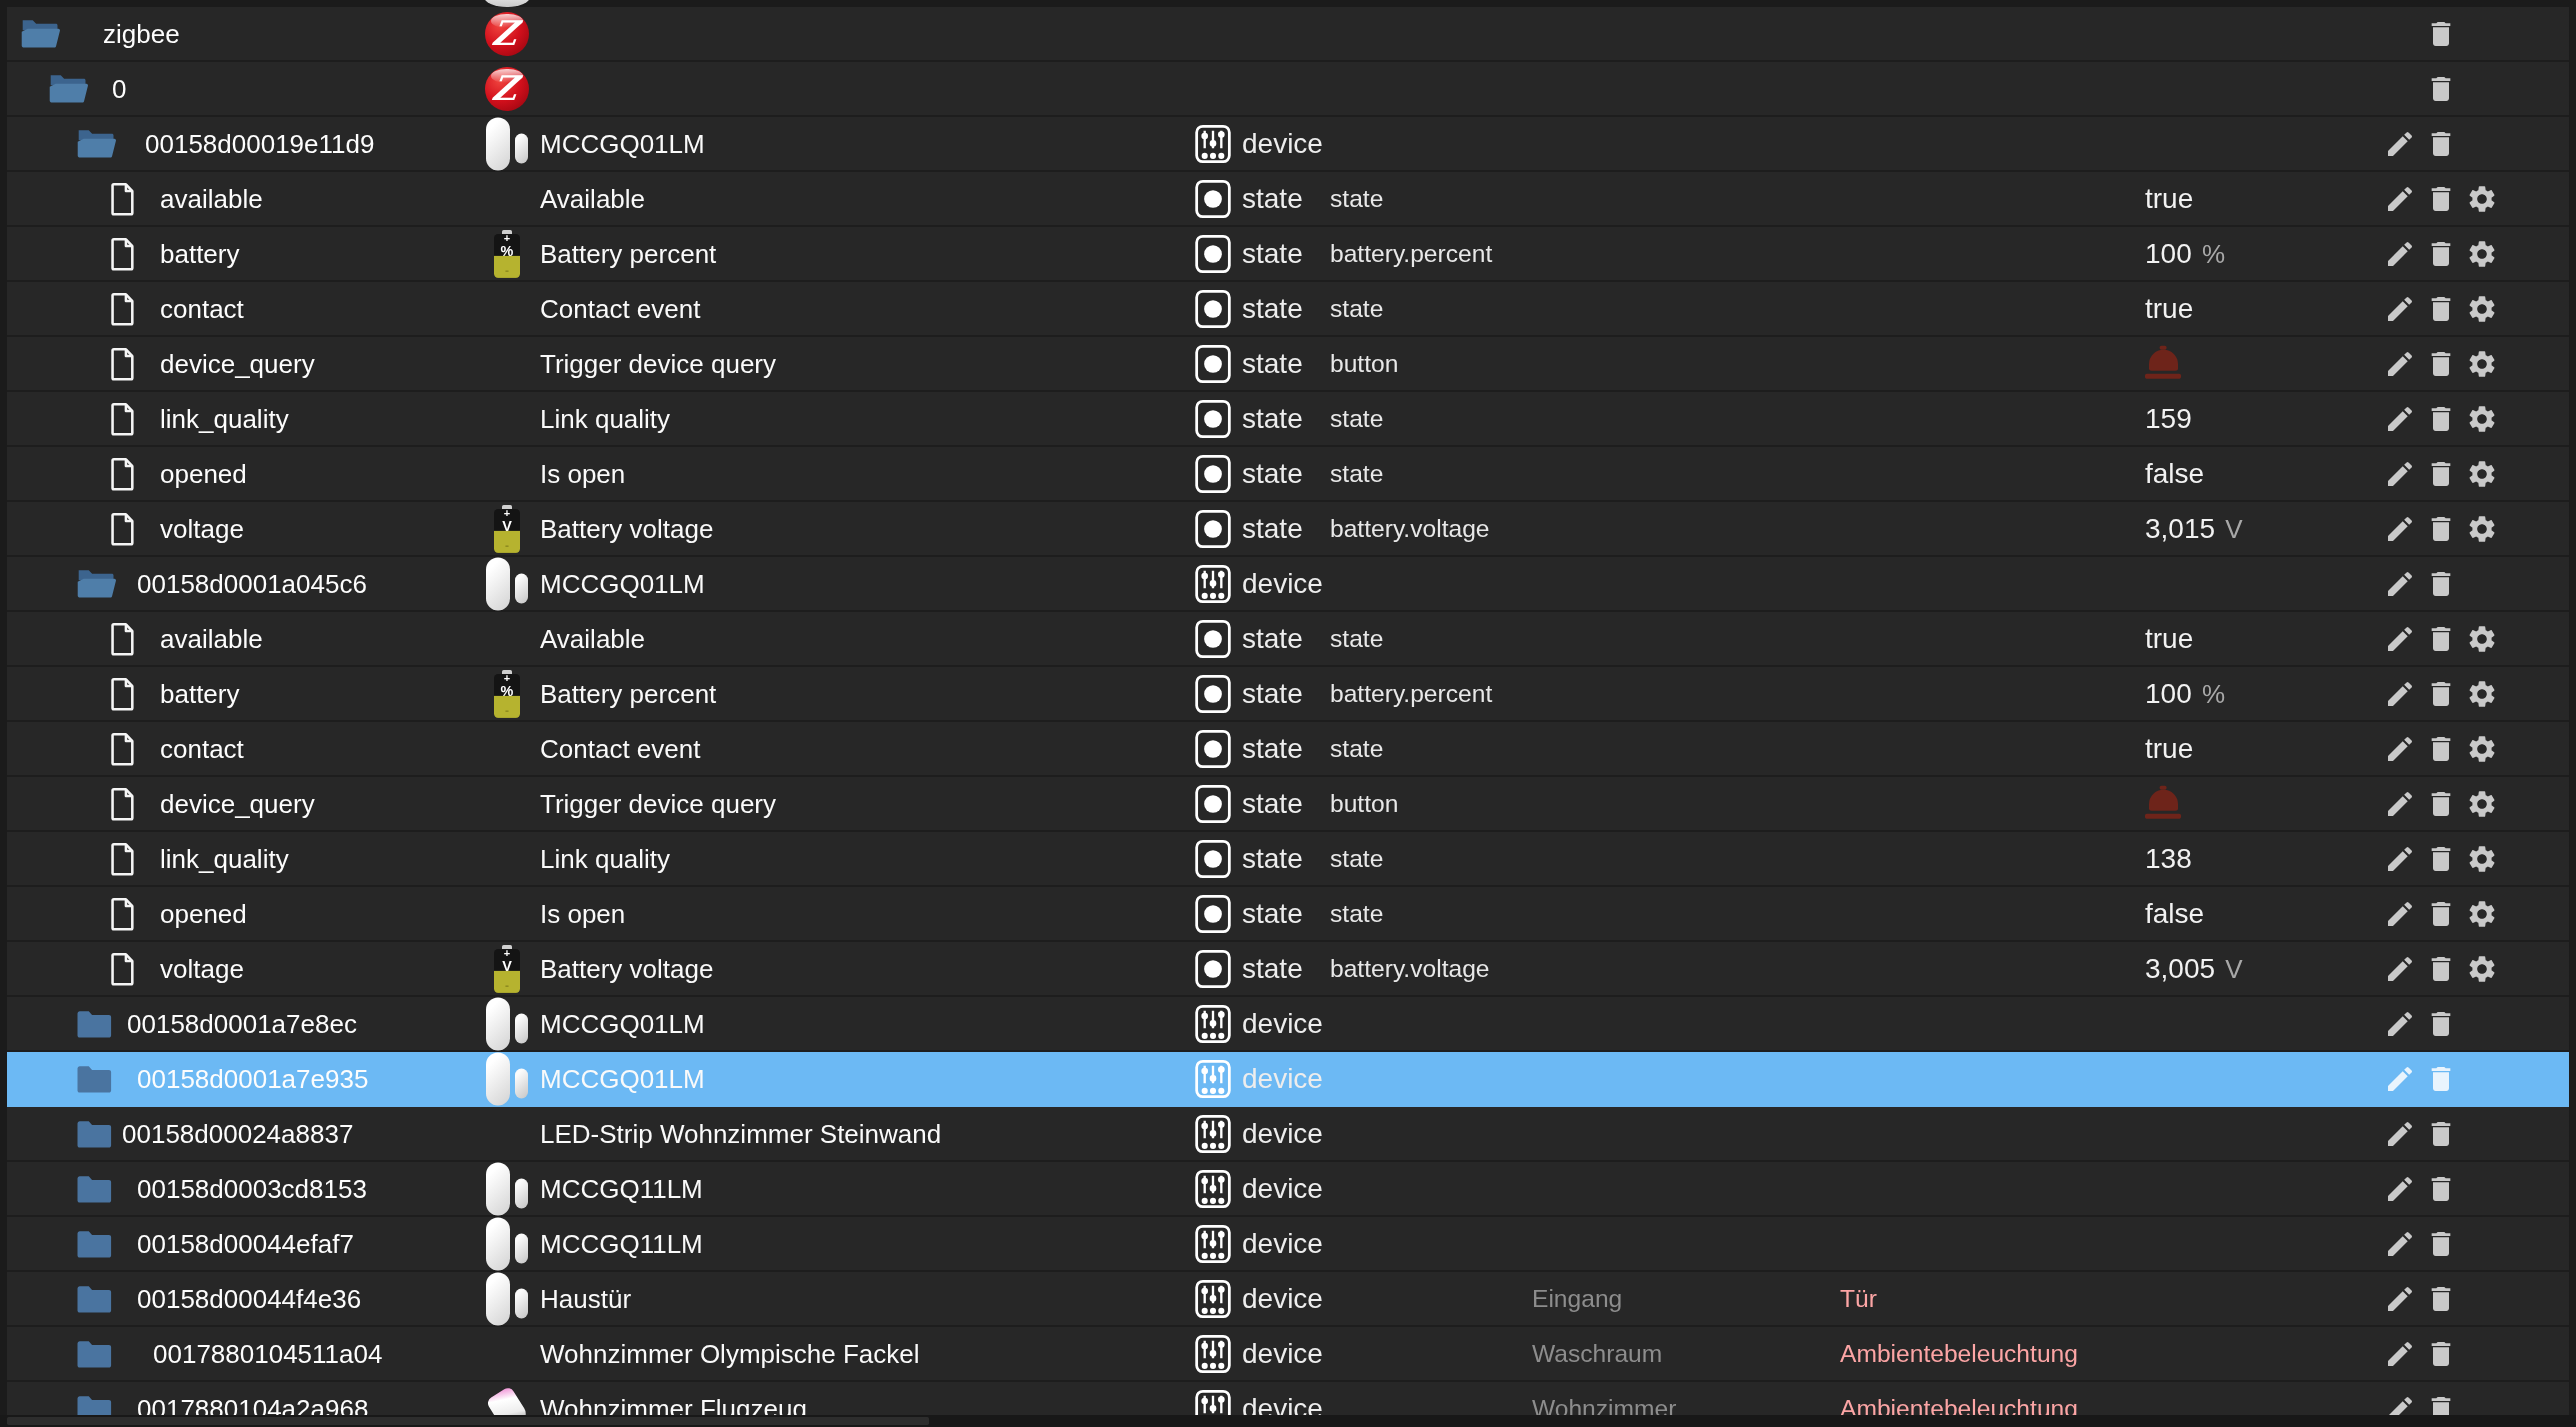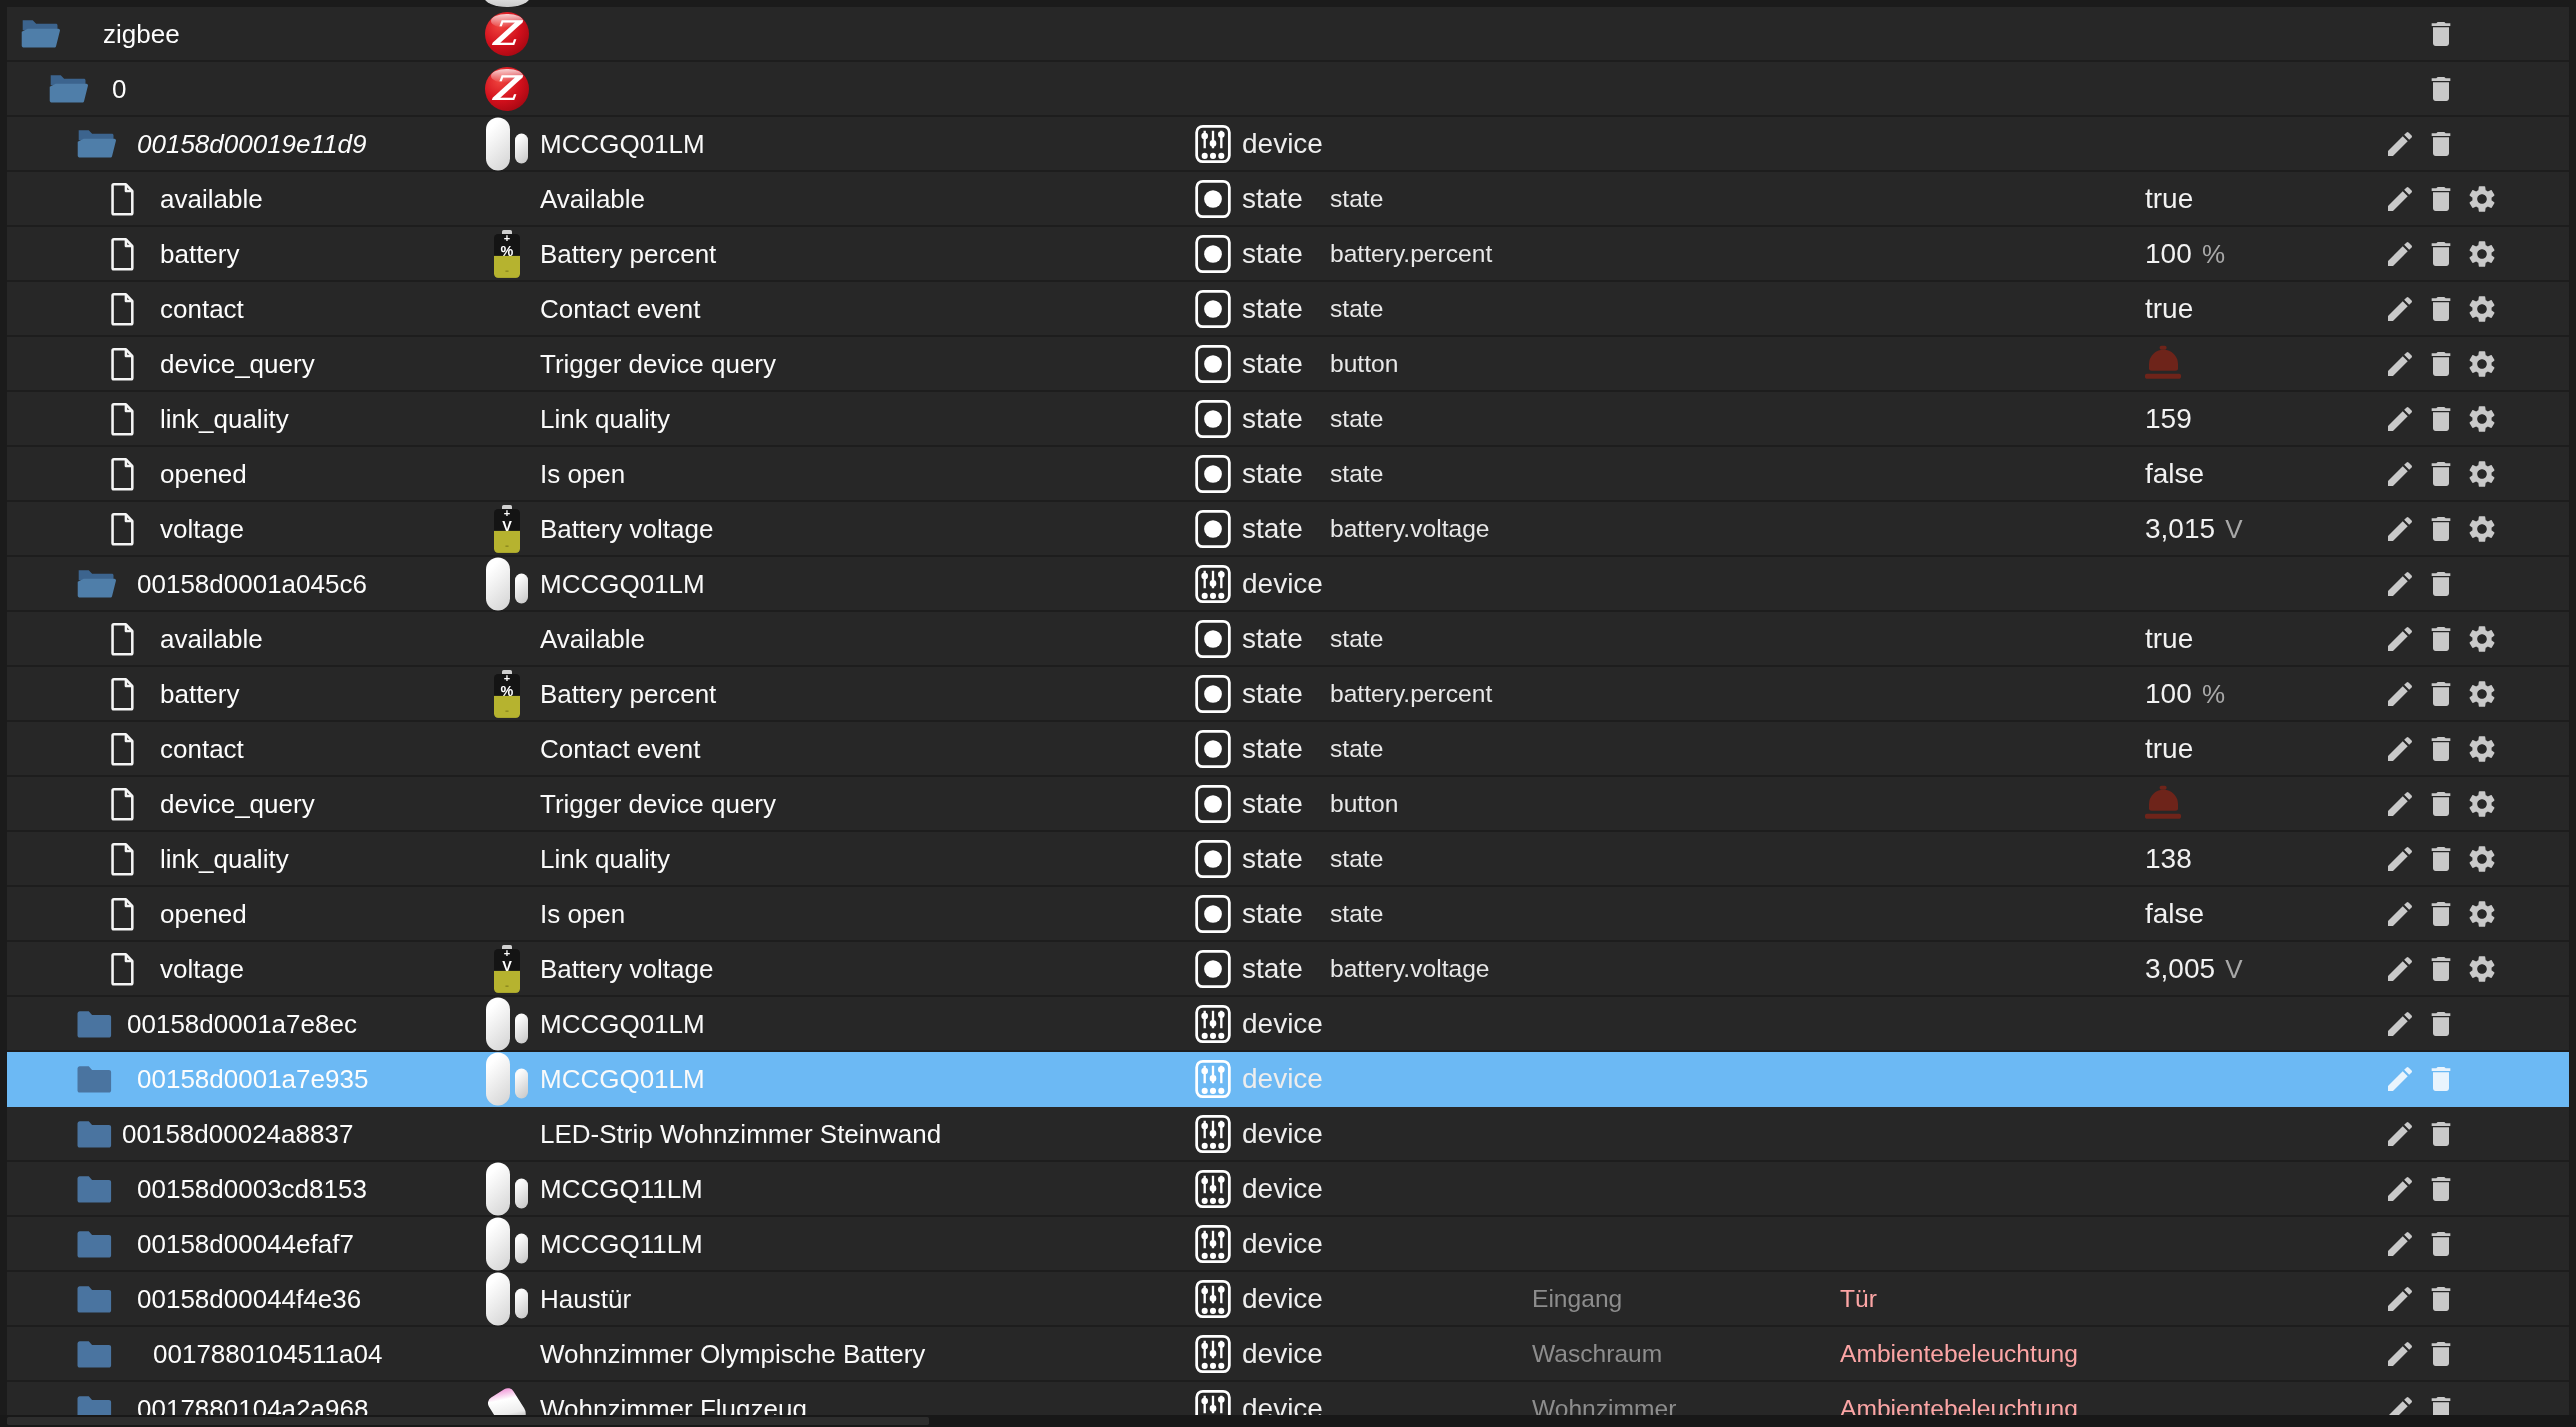--- a/index.html
+++ b/index.html
@@ -110,21 +110,21 @@
 
   </div>
       <div class="row">
     <div class="bg"></div>
     <span class="cell tico" style="left: 76px;">
           <svg xmlns="http://www.w3.org/2000/svg" width="41" height="34" viewBox="0 0 25 21">
             <path d="M1.5 2h6.2l2.1 2.2H22c.6 0 1 .4 1 1v3H1.5z" fill="#3c648e"></path>
             <path d="M4.6 7.2h18.9c.7 0 1.2.6 1 1.3l-2.4 9.5c-.1.5-.5.8-1 .8H1.9c-.6 0-1-.5-1-1V9.1z" fill="#4f7ea9"></path>
           </svg>
         </span>
-    <span class="cell tree-label" style="left: 137px; font-style: italic;">00158d00019e11d9</span>
+    <span class="cell tree-label" style="left: 145px;">00158d00019e11d9</span>
     <span class="cell c-devicon">
           <span class="door">
             <i class="big"></i>
             <i class="small"></i>
           </span>
         </span>
     <span class="cell c-name">MCCGQ01LM</span>
     <span class="cell c-typeicon"><svg xmlns="http://www.w3.org/2000/svg" width="36" height="39" viewBox="0 0 26 28">
             <rect x="1.2" y="1.2" width="23.6" height="25.6" rx="4.5" fill="none" stroke="#fff" stroke-width="2"></rect>
             <g stroke="#fff" stroke-width="1.7">
@@ -899,21 +899,21 @@
   </div>
       <div class="row">
     <div class="bg"></div>
     <span class="cell tico" style="left: 76px;">
           <svg xmlns="http://www.w3.org/2000/svg" width="36" height="29" viewBox="0 0 24 19">
             <path d="M1 2.5C1 1.7 1.7 1 2.5 1h6l2.2 2.5H22c.8 0 1.4.6 1.4 1.4v12.2c0 .8-.6 1.4-1.4 1.4H2.4c-.8 0-1.4-.6-1.4-1.4V2.5z" fill="#4a74a0"></path>
           </svg>
         </span>
     <span class="cell tree-label" style="left: 153px;">0017880104511a04</span>
 
-    <span class="cell c-name">Wohnzimmer Olympische Battery</span>
+    <span class="cell c-name">Wohnzimmer Olympische Fackel</span>
     <span class="cell c-typeicon"><svg xmlns="http://www.w3.org/2000/svg" width="36" height="39" viewBox="0 0 26 28">
             <rect x="1.2" y="1.2" width="23.6" height="25.6" rx="4.5" fill="none" stroke="#fff" stroke-width="2"></rect>
             <g stroke="#fff" stroke-width="1.7">
               <line x1="7" y1="4.5" x2="7" y2="17"></line>
               <line x1="13" y1="4.5" x2="13" y2="17"></line>
               <line x1="19" y1="4.5" x2="19" y2="17"></line>
             </g>
             <g fill="#fff">
               <circle cx="7" cy="8.2" r="2.4"></circle>
               <circle cx="13" cy="13.6" r="2.4"></circle>

